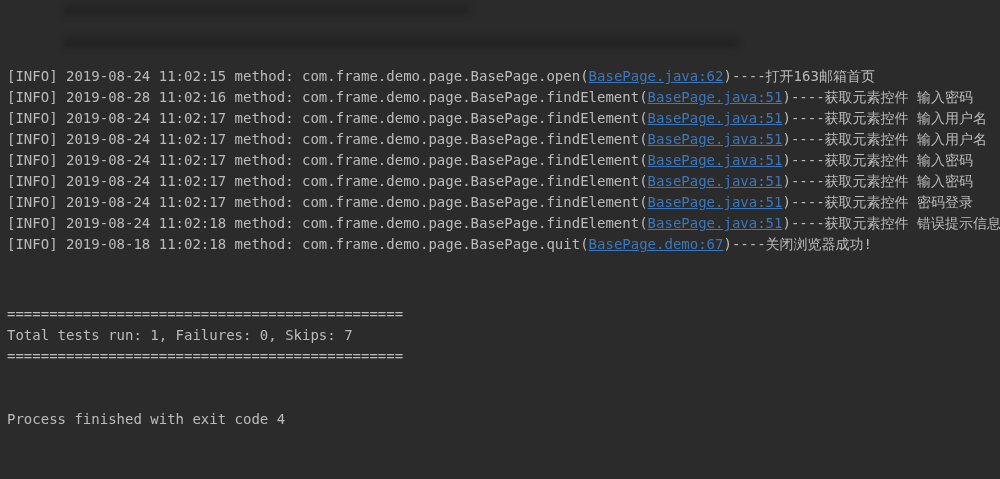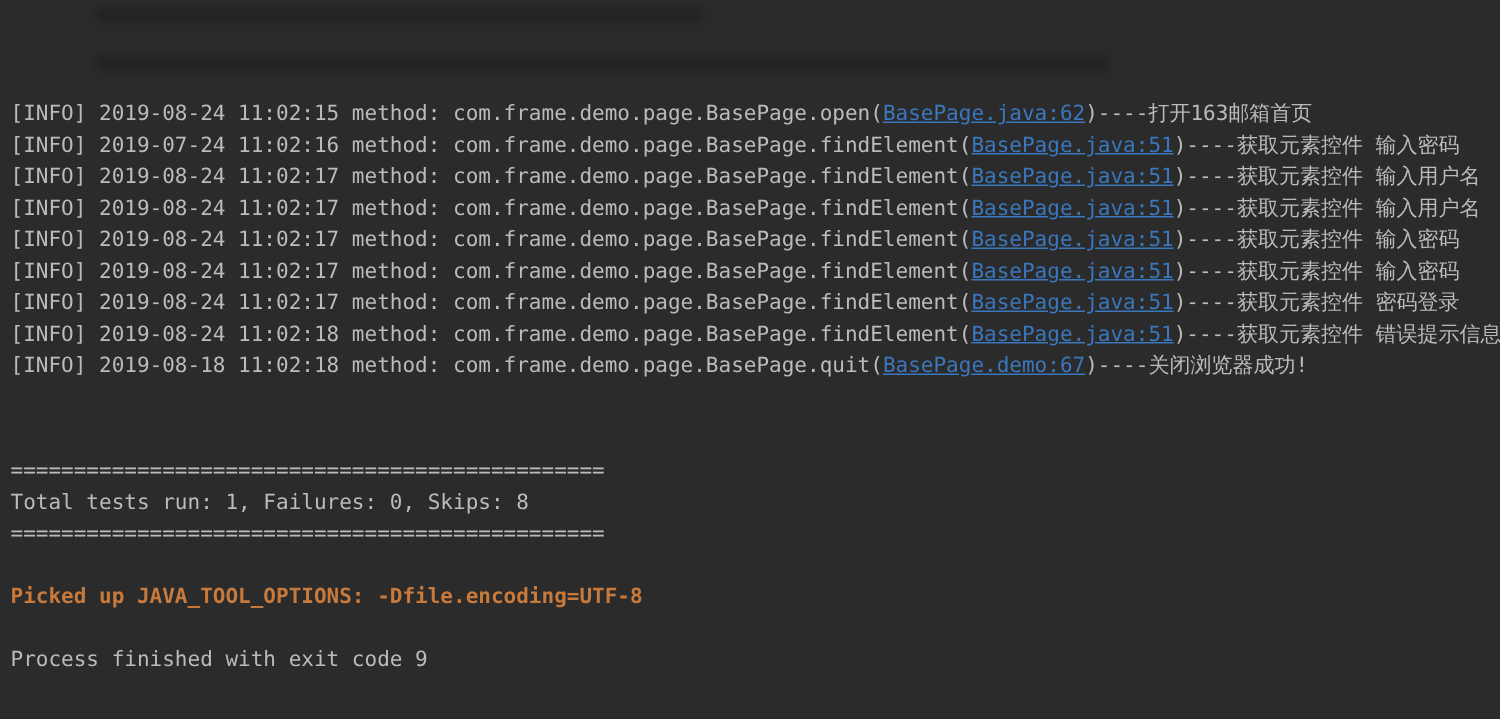--- a/index.html
+++ b/index.html
@@ -50,43 +50,42 @@
 </head>
 <body>
 
 <div class="console">
 
   <div class="smudge smudge-1"></div>
   <div class="smudge smudge-2"></div>
 
   <div class="line"><span>[INFO] 2019-08-24 11:02:15 method: com.frame.demo.page.BasePage.open(</span><a class="src-link">BasePage.java:62</a><span>)----打开163邮箱首页</span></div>
 
-  <div class="line"><span>[INFO] 2019-07-24 11:02:16 method: com.frame.demo.page.BasePage.findElement(</span><a class="src-link">BasePage.java:51</a><span>)----获取元素控件 输入密码</span></div>
+  <div class="line"><span>[INFO] 2019-08-28 11:02:16 method: com.frame.demo.page.BasePage.findElement(</span><a class="src-link">BasePage.java:51</a><span>)----获取元素控件 输入密码</span></div>
 
   <div class="line"><span>[INFO] 2019-08-24 11:02:17 method: com.frame.demo.page.BasePage.findElement(</span><a class="src-link">BasePage.java:51</a><span>)----获取元素控件 输入用户名</span></div>
 
   <div class="line"><span>[INFO] 2019-08-24 11:02:17 method: com.frame.demo.page.BasePage.findElement(</span><a class="src-link">BasePage.java:51</a><span>)----获取元素控件 输入用户名</span></div>
 
   <div class="line"><span>[INFO] 2019-08-24 11:02:17 method: com.frame.demo.page.BasePage.findElement(</span><a class="src-link">BasePage.java:51</a><span>)----获取元素控件 输入密码</span></div>
 
   <div class="line"><span>[INFO] 2019-08-24 11:02:17 method: com.frame.demo.page.BasePage.findElement(</span><a class="src-link">BasePage.java:51</a><span>)----获取元素控件 输入密码</span></div>
 
   <div class="line"><span>[INFO] 2019-08-24 11:02:17 method: com.frame.demo.page.BasePage.findElement(</span><a class="src-link">BasePage.java:51</a><span>)----获取元素控件 密码登录</span></div>
 
   <div class="line"><span>[INFO] 2019-08-24 11:02:18 method: com.frame.demo.page.BasePage.findElement(</span><a class="src-link">BasePage.java:51</a><span>)----获取元素控件 错误提示信息</span></div>
 
   <div class="line"><span>[INFO] 2019-08-18 11:02:18 method: com.frame.demo.page.BasePage.quit(</span><a class="src-link">BasePage.demo:67</a><span>)----关闭浏览器成功!</span></div>
 
   <div class="spacer-2"></div>
 
   <div class="line">===============================================</div>
-  <div class="line">Total tests run: 1, Failures: 0, Skips: 8</div>
+  <div class="line">Total tests run: 1, Failures: 0, Skips: 7</div>
   <div class="line">===============================================</div>
 
   <div class="spacer-1"></div>
 
-  <div class="line stderr">Picked up JAVA_TOOL_OPTIONS: -Dfile.encoding=UTF-8</div>
 
   <div class="spacer-1"></div>
 
-  <div class="line">Process finished with exit code 9</div>
+  <div class="line">Process finished with exit code 4</div>
 
 </div>
 
 </body></html>

